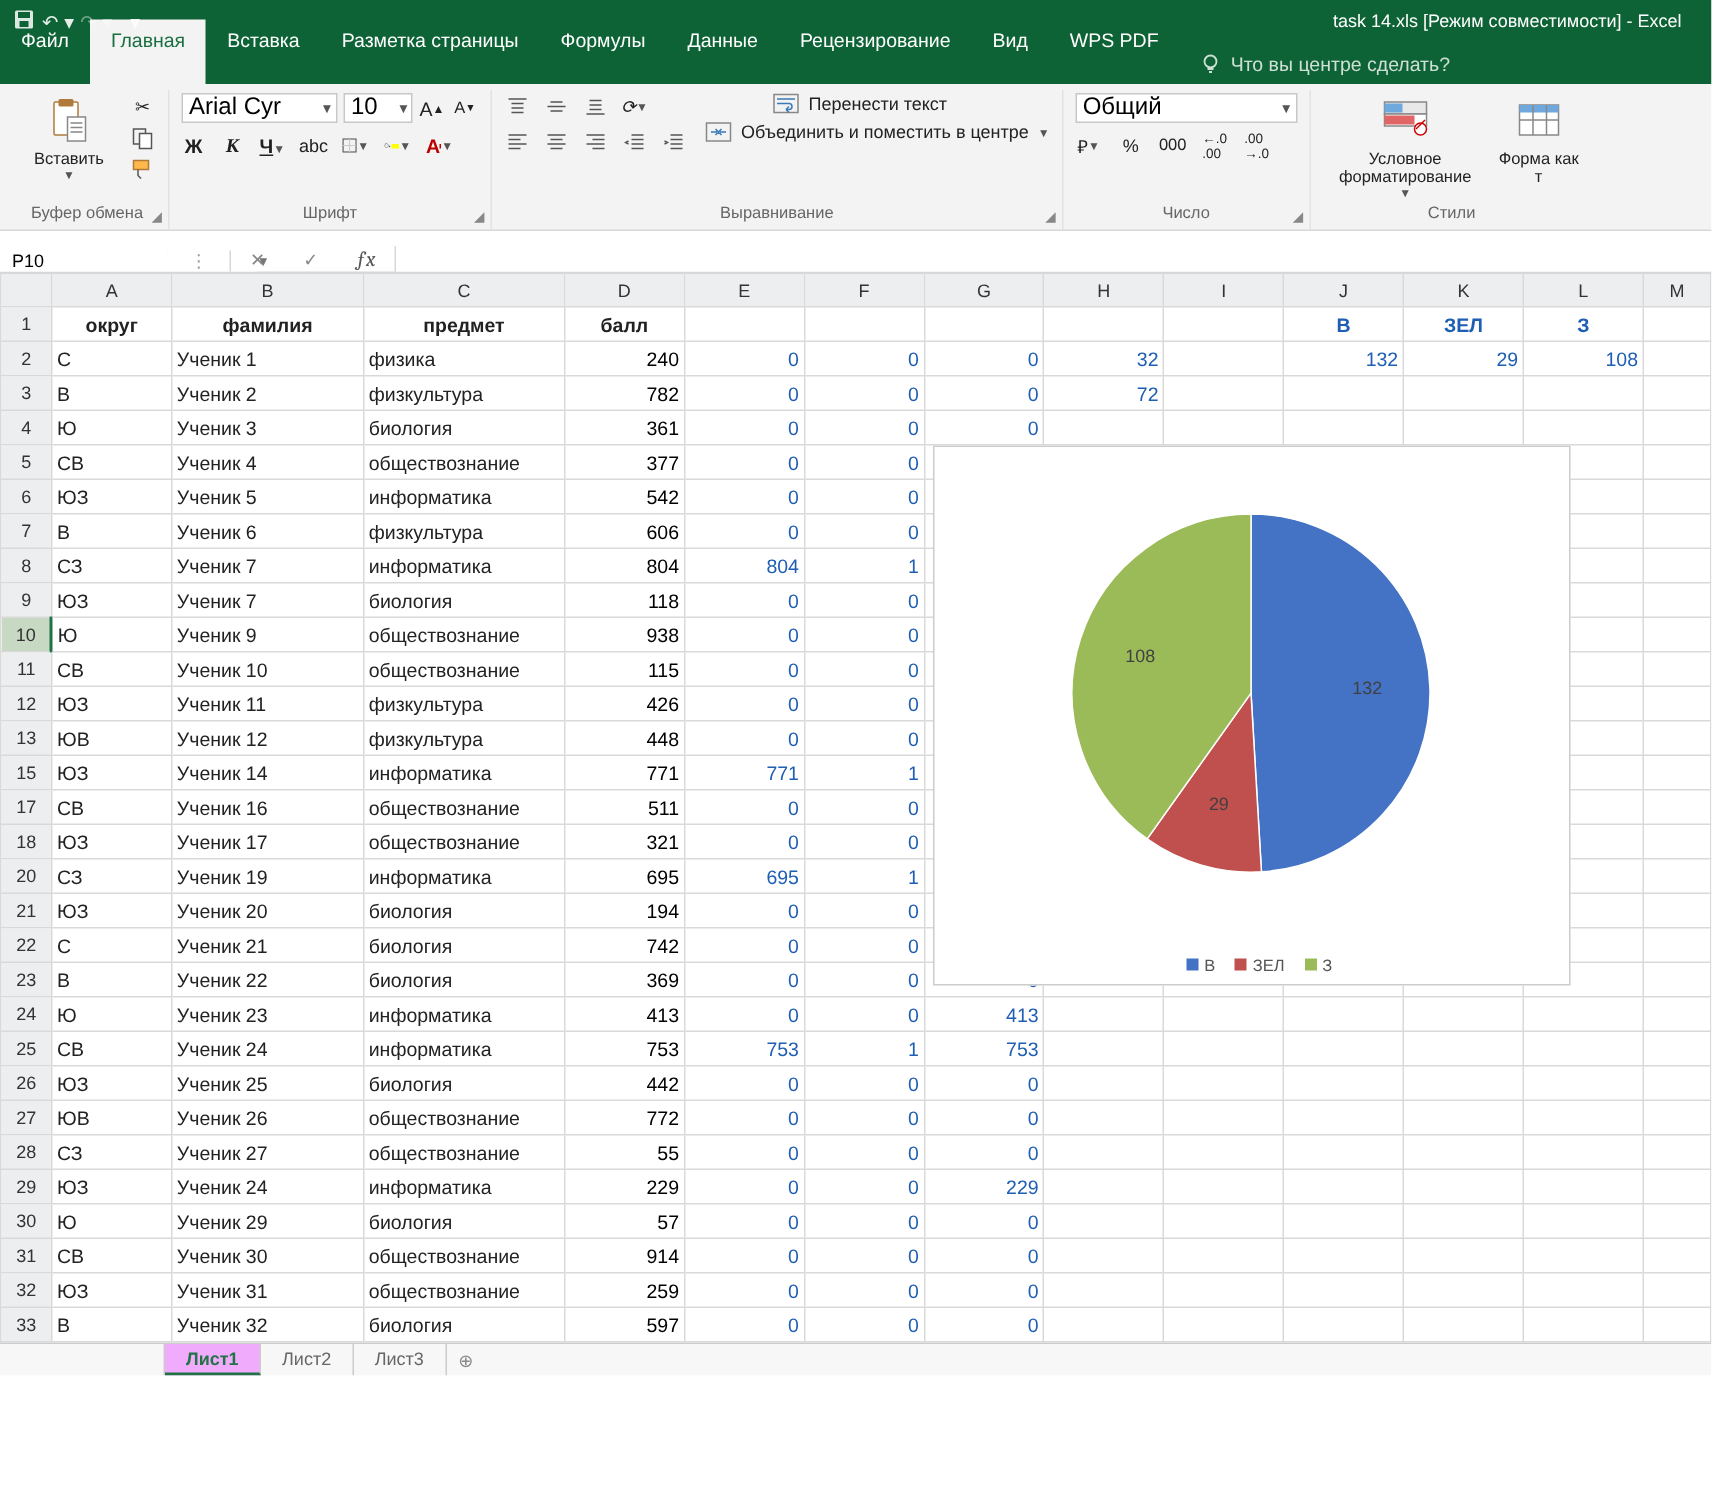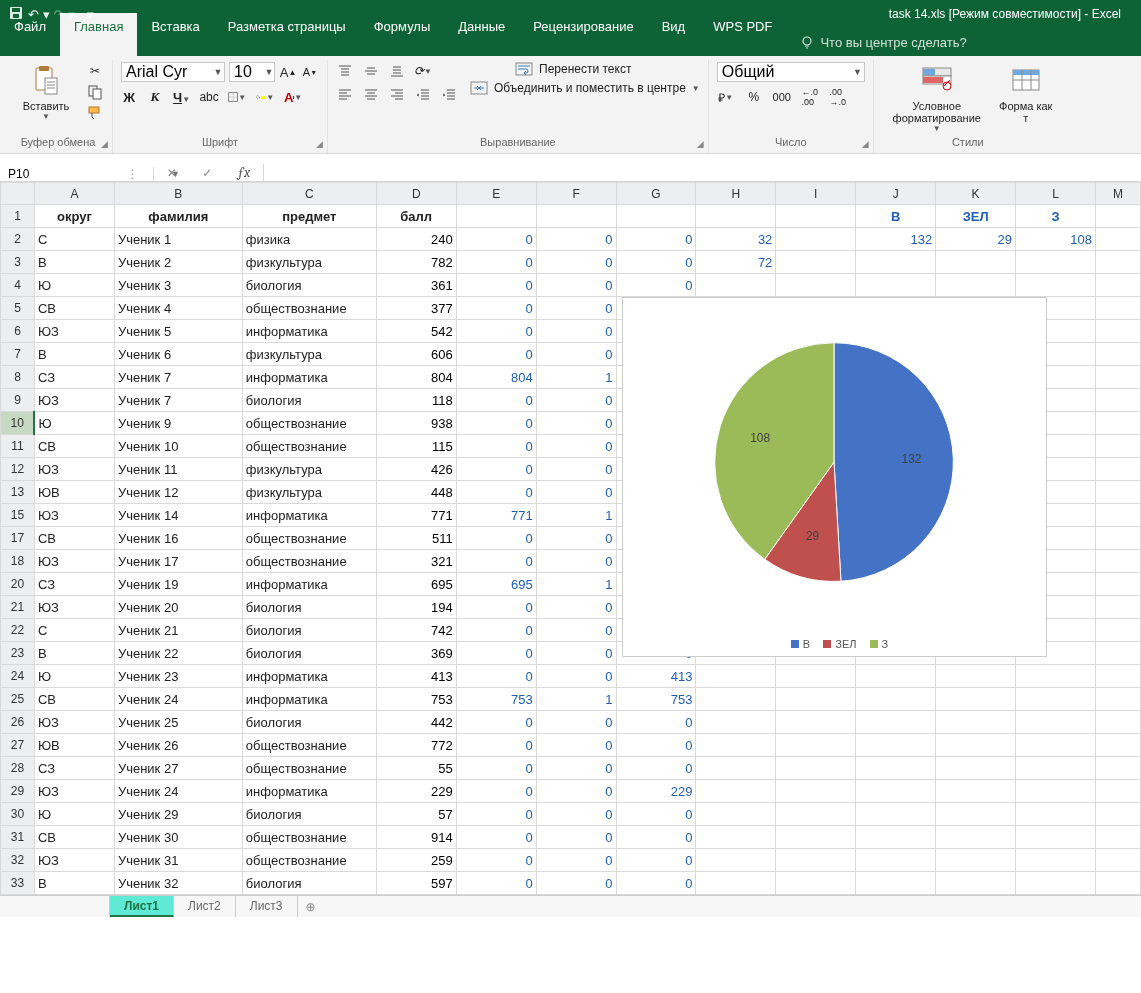--- a/index.html
+++ b/index.html
@@ -84,21 +84,21 @@
   
   .chart { position:absolute; left:622px; top:115px; width:425px; height:360px; background:#fff; border:1px solid #ccc; }
   .chart svg { width:100%; height:100%; }
   .chart .legend { position:absolute; bottom:6px; left:0; right:0; text-align:center; font-size:11px; color:#555; }
   .chart .legend .sw { display:inline-block; width:8px; height:8px; margin:0 4px 0 10px; }
 
   
   .sheet-tabs { height:22px; border-top:1px solid #ccc; display:flex; align-items:stretch; font-size:12px; background:#f7f7f7;}
   .sheet-tabs .nav { width:110px; border-right:1px solid #ccc; }
   .sheet-tabs .st { padding:3px 14px 0; border-right:1px solid #ccc; color:#666; cursor:pointer; position:relative; top:0; }
-  .sheet-tabs .st.active { background:#5eead4; color:#217346; font-weight:bold; border-bottom:2px solid #217346; }
+  .sheet-tabs .st.active { background:#f0abfc; color:#217346; font-weight:bold; border-bottom:2px solid #217346; }
   .sheet-tabs .plus { width:26px; display:flex; align-items:center; justify-content:center; color:#888; cursor:pointer; }
 
   .spacer-flex { flex:1; }
 </style>
 </head>
 <body>
 
 <div class="titlebar">
   <div class="qa">
     <span class="icon"><svg width="16" height="16" viewBox="0 0 16 16">

